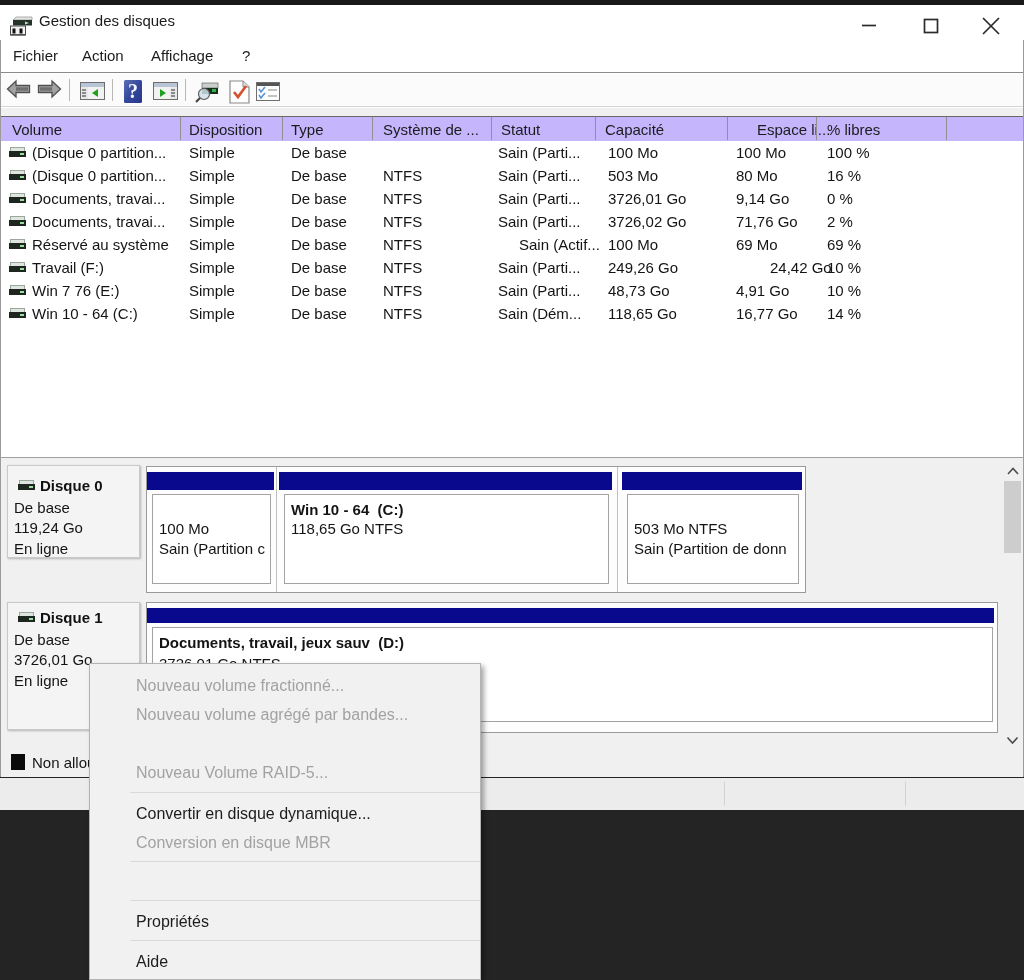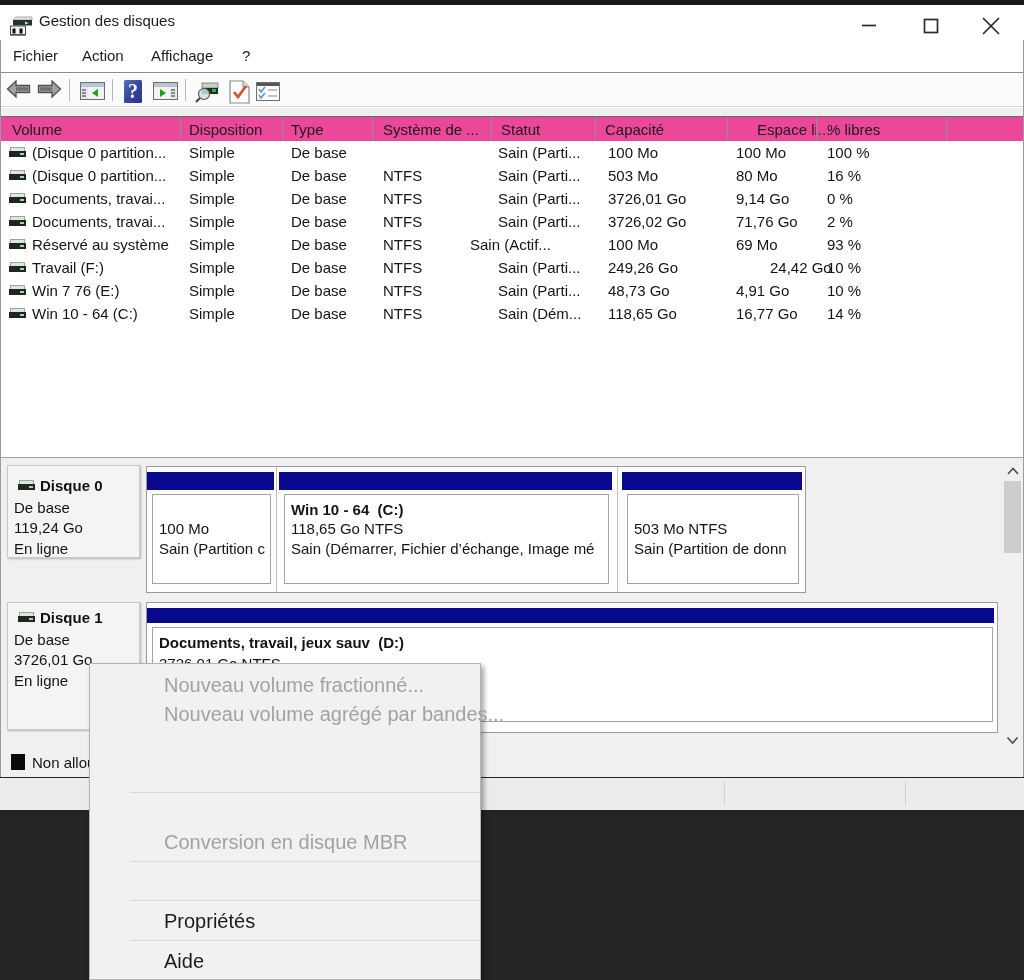--- a/index.html
+++ b/index.html
@@ -18,21 +18,21 @@
 
   #menubar { left:1px; top:40px; width:1022px; height:33px; background:#ffffff; border-bottom:1px solid #8a8a8a; }
   .mitem { position:absolute; top:7px; font-size:15px; color:#1b1b1b; }
 
   #toolbar { left:1px; top:74px; width:1022px; height:33px; background:#fbfbfb; border-bottom:1px solid #d4d4d4; }
   .tsep { position:absolute; top:5px; width:1px; height:22px; background:#b8b8b8; }
 
   #gap1 { left:1px; top:108px; width:1022px; height:8px; background:#f0f0f0; }
 
   
-  #lheader { left:1px; top:116px; width:1022px; height:32px; background:#ec4899; border-top:1px solid #686868; border-bottom:1px solid #9e9e9e; }
+  #lheader { left:1px; top:116px; width:1022px; height:32px; background:#c4b5fd; border-top:1px solid #686868; border-bottom:1px solid #9e9e9e; }
   .hcell { position:absolute; top:4px; font-size:15px; color:#1b1b1b; white-space:nowrap; }
   .hsep { position:absolute; top:0px; width:1px; height:23px; background:#909090; }
 
   
   #lbody { left:1px; top:141px; width:1022px; height:316px; background:#ffffff; }
   .row { position:absolute; left:0; width:1022px; height:23px; }
   .cell { position:absolute; top:3px; font-size:15px; color:#141414; white-space:nowrap; }
   .dico { position:absolute; left:8px; top:6px; width:17px; height:10px; }
   .dico .t { position:absolute; left:1px; top:0; width:15px; height:4px; background:#dfe6df; border:1px solid #9aa79a; border-bottom:none; }
   .dico .b { position:absolute; left:0; top:4px; width:17px; height:6px; background:#1d261f; }
@@ -60,21 +60,21 @@
   #lsq { position:absolute; left:10px; top:7px; width:14px; height:16px; background:#0a0a0a; }
   #ltxt { position:absolute; left:31px; top:7px; font-size:15px; color:#141414; }
 
   
   #taskbar { left:0; top:778px; width:1024px; height:32px; background:#ececec; }
   .tbsep { position:absolute; top:4px; width:1px; height:24px; background:#d2d2d2; }
   #desk { left:0; top:810px; width:1024px; height:170px; background:#242424; }
 
   
   #cmenu { left:89px; top:663px; width:392px; height:317px; background:#f1f1f1; border:1px solid #b3b3b3; box-shadow:3px 3px 5px rgba(0,0,0,0.35); }
-  .ci { position:absolute; left:46px; width:330px; height:29px; font-size:20px; line-height:29px; color:#1c1c1c; white-space:nowrap;margin-left:28px; }
+  .ci { position:absolute; left:46px; width:330px; height:29px; font-size:16px; line-height:29px; color:#1c1c1c; white-space:nowrap; }
   .cd { color:#a2a2a2; }
   .csep { position:absolute; left:40px; width:350px; height:1px; background:#d9d9d9; }
 </style>
 </head>
 <body>
   <div id="topstrip" class="abs"></div>
   <div id="win" class="abs"></div>
 
   <div id="titlebar" class="abs">
     <svg class="abs" style="left:9px;top:11px" width="24" height="21" viewBox="0 0 24 21">
@@ -253,24 +253,24 @@
     <div class="row" style="top:92px">
       <div class="dico">
         <div class="t"></div>
         <div class="b"></div>
         <div class="l"></div>
       </div>
       <span class="cell" style="left:31px">Réservé au système</span>
       <span class="cell" style="left:188px">Simple</span>
       <span class="cell" style="left:290px">De base</span>
       <span class="cell" style="left:382px">NTFS</span>
-      <span class="cell" style="left:469px">Sain (Actif...</span>
+      <span class="cell" style="left:518px">Sain (Actif...</span>
       <span class="cell" style="left:607px">100 Mo</span>
       <span class="cell" style="left:735px">69 Mo</span>
-      <span class="cell" style="left:826px">93 %</span>
+      <span class="cell" style="left:826px">69 %</span>
     </div>
     <div class="row" style="top:115px">
       <div class="dico">
         <div class="t"></div>
         <div class="b"></div>
         <div class="l"></div>
       </div>
       <span class="cell" style="left:31px">Travail (F:)</span>
       <span class="cell" style="left:188px">Simple</span>
       <span class="cell" style="left:290px">De base</span>
@@ -333,21 +333,20 @@
   <div class="navy abs" style="left:622px;top:472px;width:180px;height:18px"></div>
   <div class="abs" style="left:276px;top:467px;width:1px;height:125px;background:#c0c0c0"></div>
   <div class="abs" style="left:617px;top:467px;width:1px;height:125px;background:#c0c0c0"></div>
   <div class="pbox abs" style="left:152px;top:494px;width:119px;height:90px">
     <div class="pline" style="top:25px">100 Mo</div>
     <div class="pline" style="top:45px">Sain (Partition c</div>
   </div>
   <div class="pbox abs" style="left:284px;top:494px;width:325px;height:90px">
     <div class="pline pbold" style="top:6px">Win 10 - 64&nbsp; (C:)</div>
     <div class="pline" style="top:25px">118,65 Go NTFS</div>
-    <div class="pline" style="top:45px">Sain (Démarrer, Fichier d’échange, Image mé</div>
   </div>
   <div class="pbox abs" style="left:627px;top:494px;width:172px;height:90px">
     <div class="pline" style="top:25px">503 Mo NTFS</div>
     <div class="pline" style="top:45px">Sain (Partition de donn</div>
   </div>
 
   <div class="diskbox abs" style="top:602px;height:128px">
     <div class="dico2" style="top:9px">
       <div class="dico" style="left:0;top:0">
         <div class="t"></div>
@@ -384,20 +383,22 @@
 
   <div id="taskbar" class="abs">
     <div class="tbsep" style="left:724px"></div>
     <div class="tbsep" style="left:905px"></div>
   </div>
   <div id="desk" class="abs"></div>
 
   <div id="cmenu" class="abs">
     <div class="ci cd" style="top:7px">Nouveau volume fractionné...</div>
     <div class="ci cd" style="top:36px">Nouveau volume agrégé par bandes...</div>
+    <div class="ci cd" style="top:94px">Nouveau Volume RAID-5...</div>
     <div class="csep" style="top:128px"></div>
+    <div class="ci" style="top:135px">Convertir en disque dynamique...</div>
     <div class="ci cd" style="top:164px">Conversion en disque MBR</div>
     <div class="csep" style="top:197px"></div>
     <div class="csep" style="top:236px"></div>
     <div class="ci" style="top:243px">Propriétés</div>
     <div class="csep" style="top:276px"></div>
     <div class="ci" style="top:283px">Aide</div>
   </div>
 
 </body></html>

